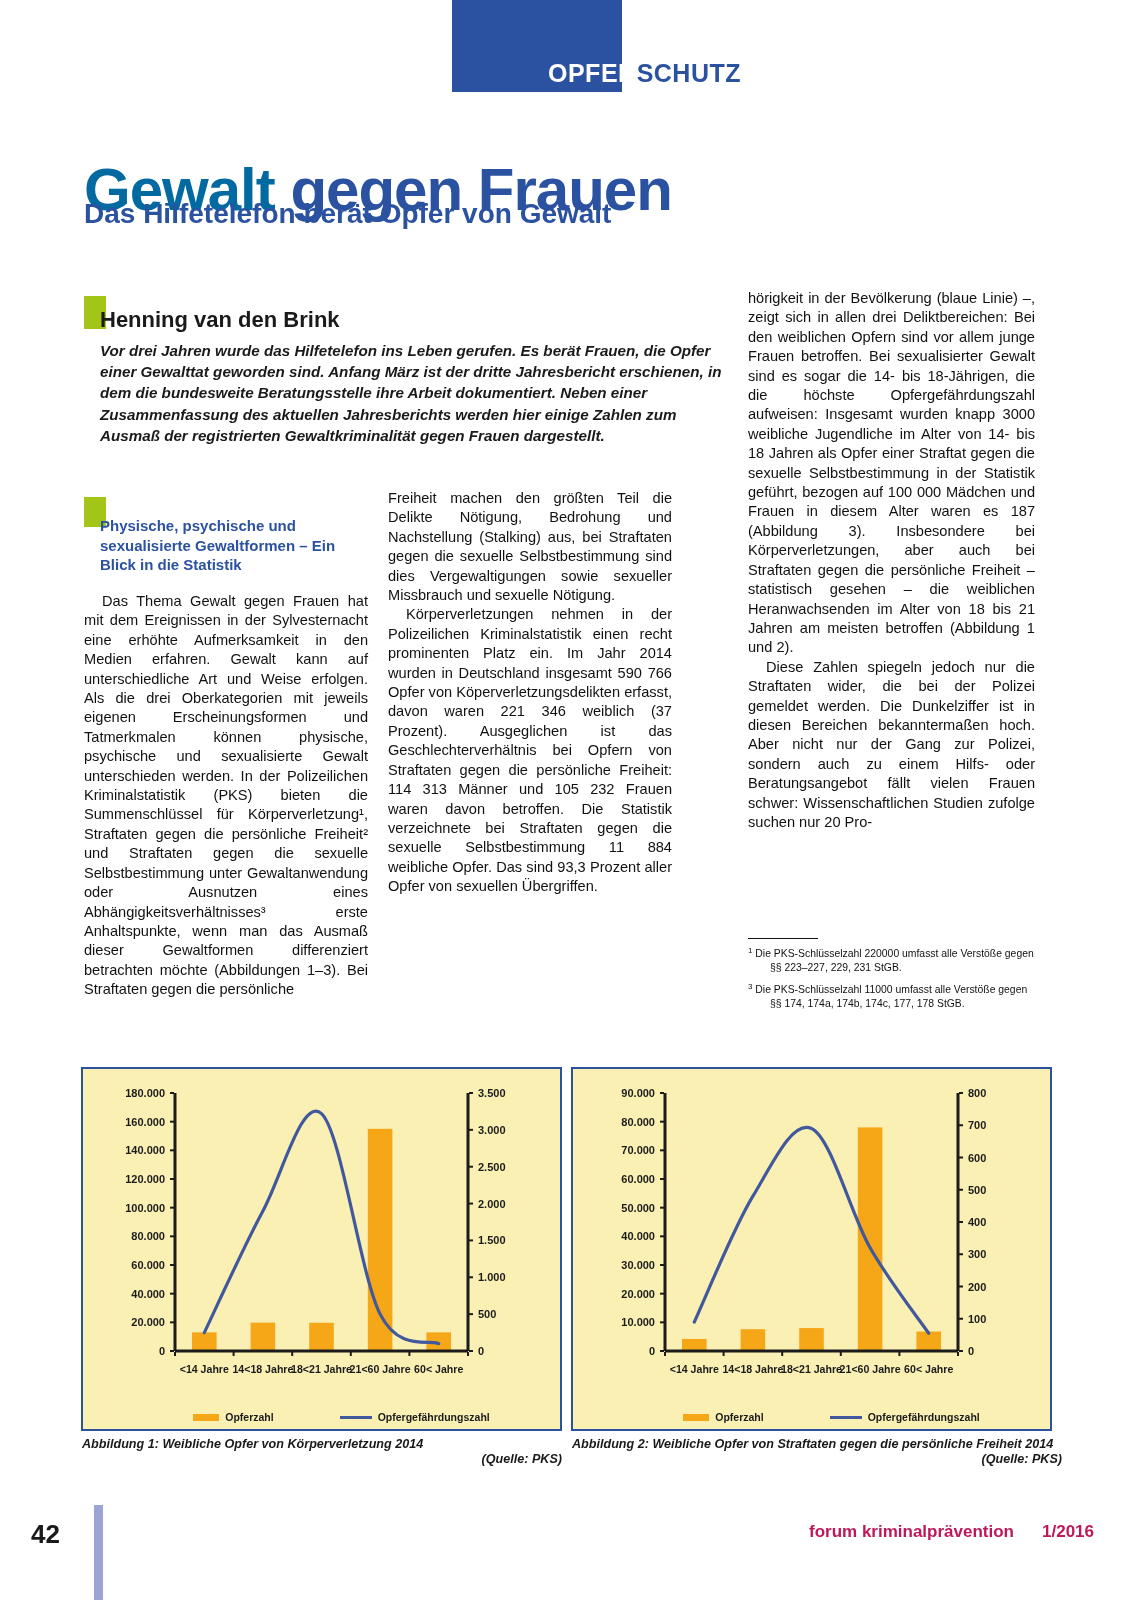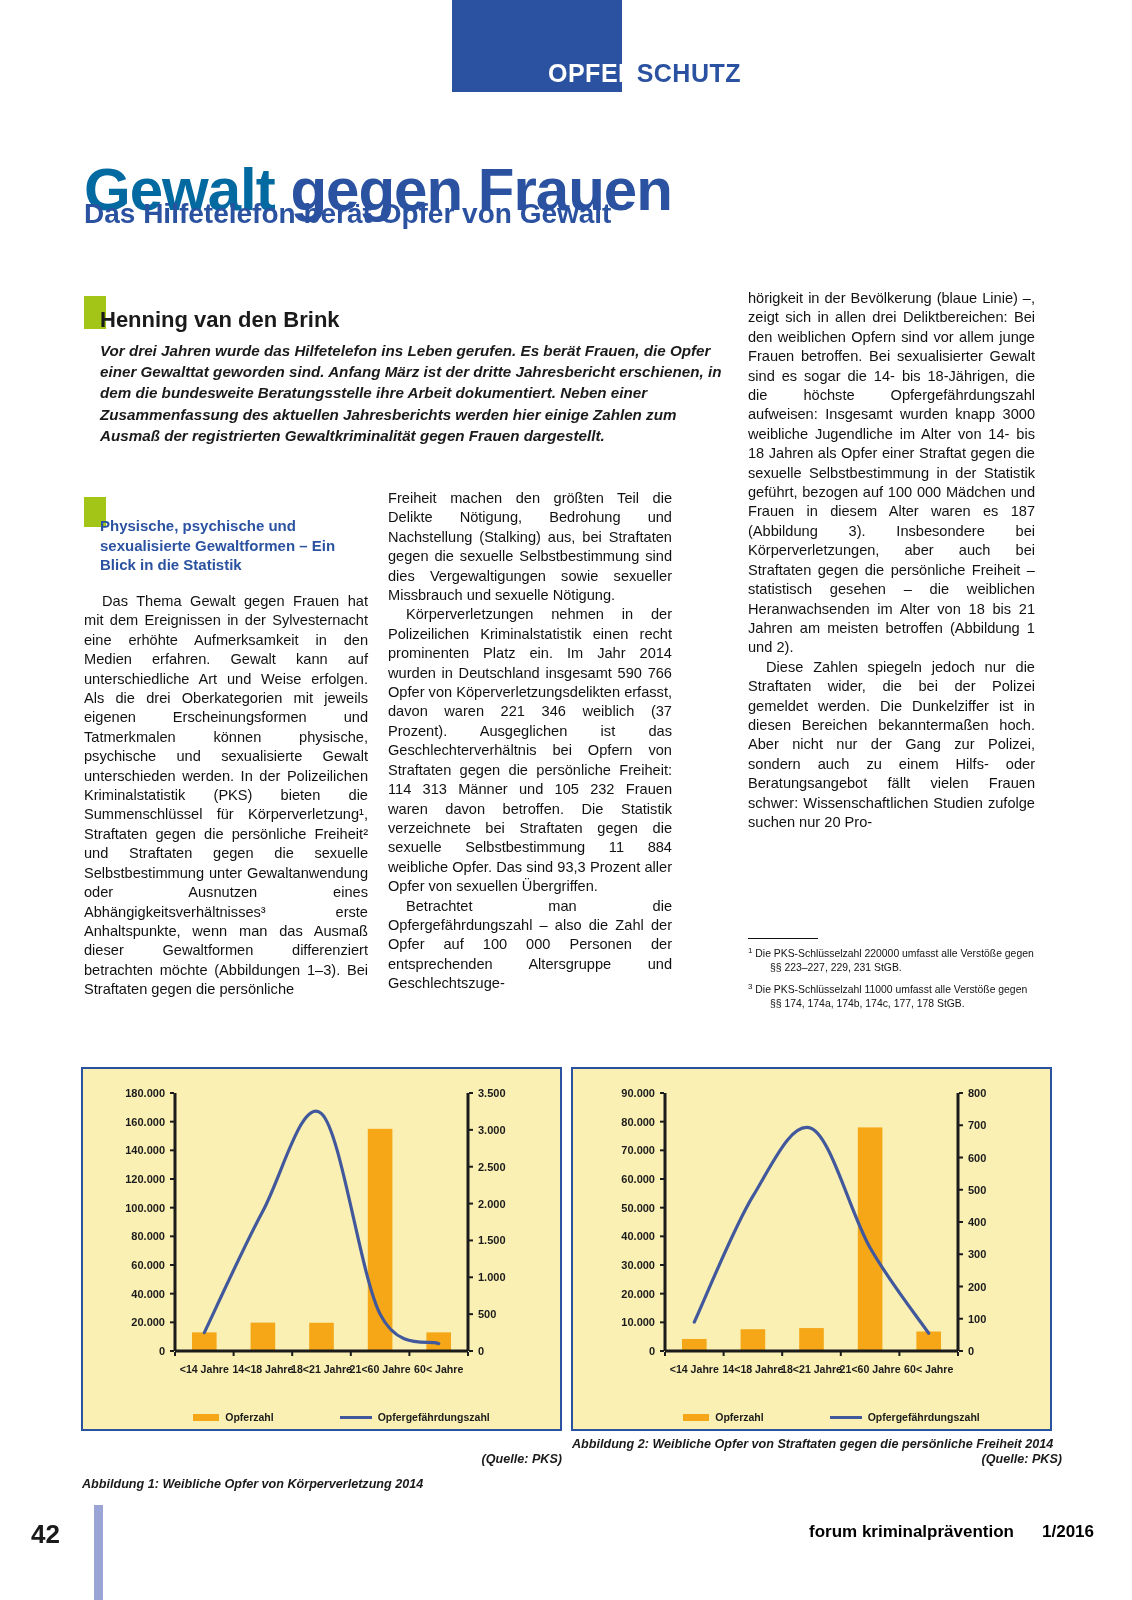--- a/index.html
+++ b/index.html
@@ -103,41 +103,41 @@
     font-size:10.5px; font-weight:bold; color:#1b1b1b;
   }
   .legend .item { display:flex; align-items:center; gap:6px;padding-left:40px; }
   .legend .swatch-bar { width:26px; height:7px; background:#f5a718; }
   .legend .swatch-line { width:32px; height:3px; background:#41589c; }
 
   .caption {
     position:absolute; font-size:12.6px; font-style:italic; font-weight:bold;
     color:#1a1a1a; line-height:16px;
   }
-  .cap-1 { left:82px;  top:1436px; width:480px;margin-top:40px; }
+  .cap-1 { left:82px;  top:1436px; width:480px; }
   .cap-2 { left:572px; top:1436px; width:490px; }
   .source {
     position:absolute; font-size:12.6px; font-style:italic; font-weight:bold;
     color:#1a1a1a; text-align:right;
   }
   .src-1 { left:82px;  top:1452px; width:480px; }
   .src-2 { left:572px; top:1452px; width:490px; }
 
   
   .footer-num {
     position:absolute; left:31px; top:1519px;
     font-size:26px; font-weight:bold; color:#1a1a1a;
   }
   .footer-bar {
     position:absolute; left:94px; top:1505px; width:9px; height:95px;
     background:#9aa5d6;
   }
   .footer-right {
     position:absolute; right:38px; top:1522px;
-    font-size:17px; font-weight:bold; color:#000000; white-space:nowrap;
+    font-size:17px; font-weight:bold; color:#be185d; white-space:nowrap;
   }
   .footer-right .issue { margin-left:28px; }
 </style>
 </head>
 <body>
 
 <div class="masthead">
   <div class="masthead-block"></div>
   <div class="masthead-label">
     <span class="part-a">OPFER</span><span class="part-b">SCHUTZ</span>
@@ -157,21 +157,20 @@
 <div class="green-tab sec-tab"></div>
 <div class="sec-head">Physische, psychische und sexualisierte Gewaltformen – Ein Blick in die Statistik</div>
 
 <div class="col col-1">
   <p>Das Thema Gewalt gegen Frauen hat mit dem Ereignissen in der Sylvesternacht eine erhöhte Aufmerksamkeit in den Medien erfahren. Gewalt kann auf unterschiedliche Art und Weise erfolgen. Als die drei Oberkategorien mit jeweils eigenen Erscheinungsformen und Tatmerkmalen können physische, psychische und sexualisierte Gewalt unterschieden werden. In der Polizeilichen Kriminalstatistik (PKS) bieten die Summenschlüssel für Körperverletzung¹, Straftaten gegen die persönliche Freiheit² und Straftaten gegen die sexuelle Selbstbestimmung unter Gewaltanwendung oder Ausnutzen eines Abhängigkeitsverhältnisses³ erste Anhaltspunkte, wenn man das Ausmaß dieser Gewaltformen differenziert betrachten möchte (Abbildungen 1–3). Bei Straftaten gegen die persönliche</p>
 </div>
 
 <div class="col col-2">
   <p class="noindent">Freiheit machen den größten Teil die Delikte Nötigung, Bedrohung und Nachstellung (Stalking) aus, bei Straftaten gegen die sexuelle Selbstbestimmung sind dies Vergewaltigungen sowie sexueller Missbrauch und sexuelle Nötigung.</p>
   <p>Körperverletzungen nehmen in der Polizeilichen Kriminalstatistik einen recht prominenten Platz ein. Im Jahr 2014 wurden in Deutschland insgesamt 590 766 Opfer von Köperverletzungsdelikten erfasst, davon waren 221 346 weiblich (37 Prozent). Ausgeglichen ist das Geschlechterverhältnis bei Opfern von Straftaten gegen die persönliche Freiheit: 114 313 Männer und 105 232 Frauen waren davon betroffen. Die Statistik verzeichnete bei Straftaten gegen die sexuelle Selbstbestimmung 11 884 weibliche Opfer. Das sind 93,3 Prozent aller Opfer von sexuellen Übergriffen.</p>
-  <p>Betrachtet man die Opfergefährdungszahl – also die Zahl der Opfer auf 100 000 Personen der entsprechenden Altersgruppe und Geschlechtszuge-</p>
 </div>
 
 <div class="col col-3">
   <p class="noindent">hörigkeit in der Bevölkerung (blaue Linie) –, zeigt sich in allen drei Deliktbereichen: Bei den weiblichen Opfern sind vor allem junge Frauen betroffen. Bei sexualisierter Gewalt sind es sogar die 14- bis 18-Jährigen, die die höchste Opfergefährdungszahl aufweisen: Insgesamt wurden knapp 3000 weibliche Jugendliche im Alter von 14- bis 18 Jahren als Opfer einer Straftat gegen die sexuelle Selbstbestimmung in der Statistik geführt, bezogen auf 100 000 Mädchen und Frauen in diesem Alter waren es 187 (Abbildung 3). Insbesondere bei Körperverletzungen, aber auch bei Straftaten gegen die persönliche Freiheit – statistisch gesehen – die weiblichen Heranwachsenden im Alter von 18 bis 21 Jahren am meisten betroffen (Abbildung 1 und 2).</p>
   <p>Diese Zahlen spiegeln jedoch nur die Straftaten wider, die bei der Polizei gemeldet werden. Die Dunkelziffer ist in diesen Bereichen bekanntermaßen hoch. Aber nicht nur der Gang zur Polizei, sondern auch zu einem Hilfs- oder Beratungsangebot fällt vielen Frauen schwer: Wissenschaftlichen Studien zufolge suchen nur 20 Pro-</p>
 </div>
 
 <div class="fn-rule"></div>
 <div class="footnotes">
   <div class="fn">

